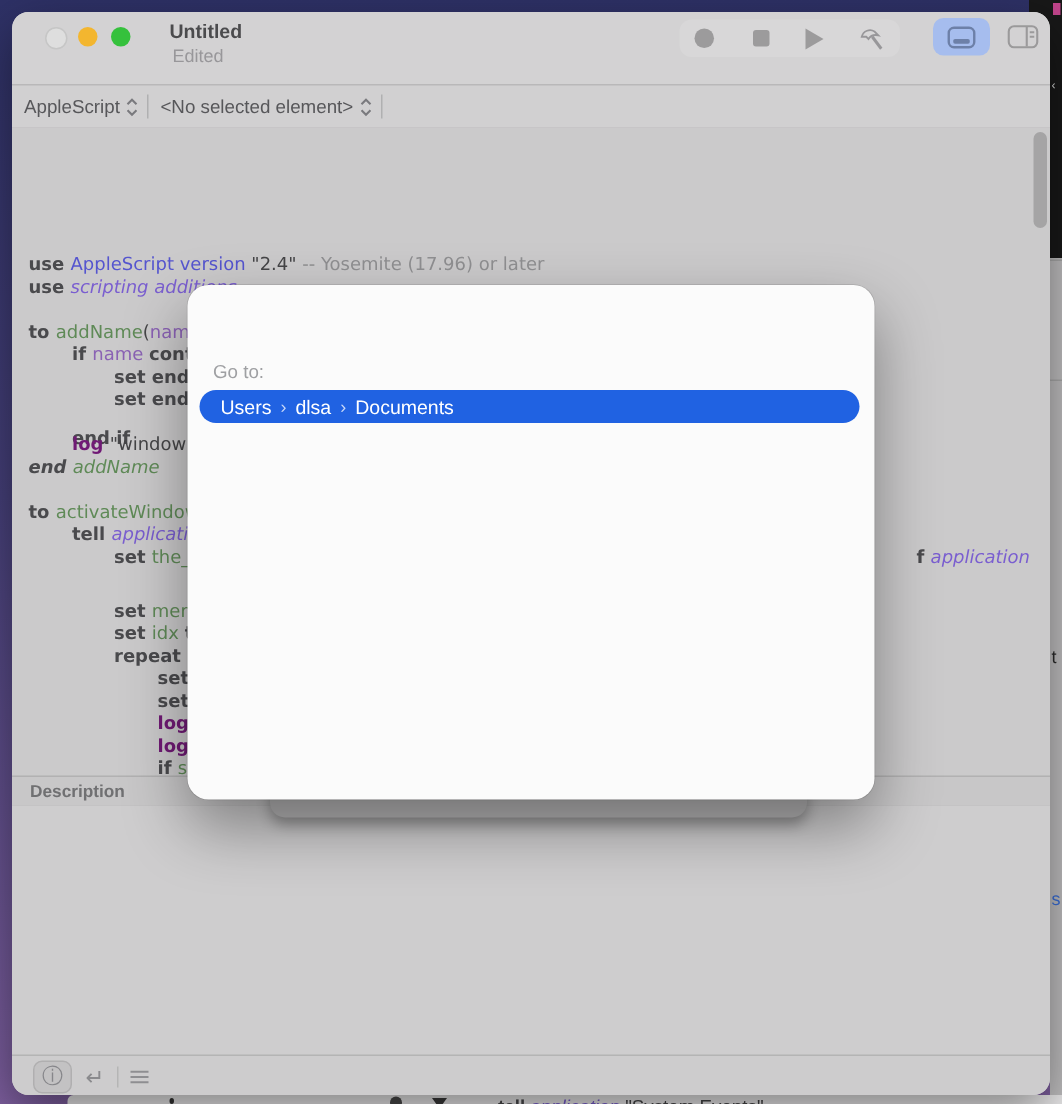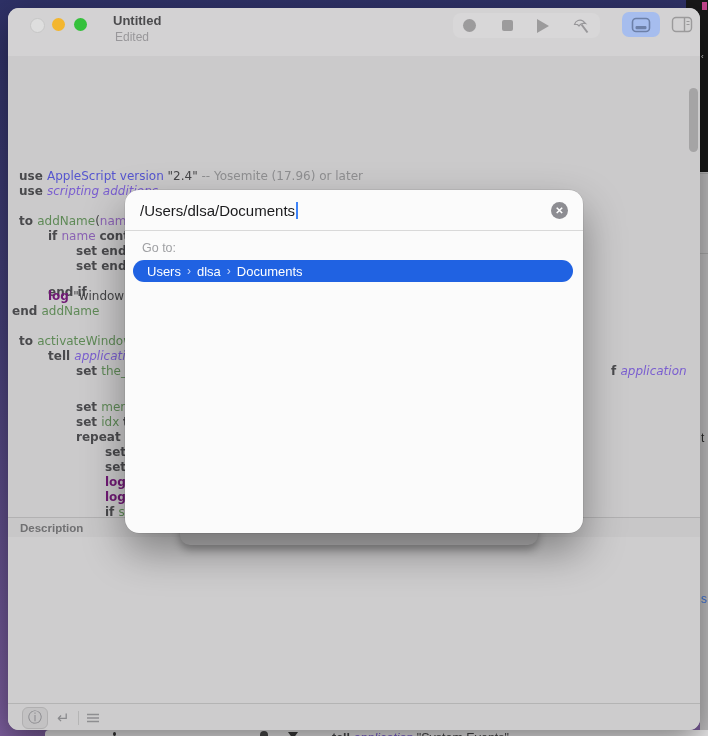--- a/index.html
+++ b/index.html
@@ -137,32 +137,50 @@
       <div class="view-btn view-plain">
         <svg width="22" height="17" viewBox="0 0 22 17">
           <rect x="1.5" y="1.5" width="19" height="14" rx="3.5" fill="none" stroke="#9b9a9b" stroke-width="1.4"></rect>
           <line x1="13.5" y1="2" x2="13.5" y2="15" stroke="#9b9a9b" stroke-width="1.4"></line>
           <line x1="15.5" y1="5.5" x2="18.5" y2="5.5" stroke="#9b9a9b" stroke-width="1.2"></line>
           <line x1="15.5" y1="8.5" x2="18.5" y2="8.5" stroke="#9b9a9b" stroke-width="1.2"></line>
         </svg>
       </div>
     </div>
 
+    <div class="navbar">
+      <div class="nav-item">
+        <span>AppleScript</span>
+        <svg width="8" height="13" viewBox="0 0 8 13">
+          <path d="M1 4.5 L4 1.5 L7 4.5" fill="none" stroke="#7a7a7e" stroke-width="1.4"></path>
+          <path d="M1 8.5 L4 11.5 L7 8.5" fill="none" stroke="#7a7a7e" stroke-width="1.4"></path>
+        </svg>
+      </div>
+      <div class="nav-div"></div>
+      <div class="nav-item">
+        <span>&lt;No selected element&gt;</span>
+        <svg width="8" height="13" viewBox="0 0 8 13">
+          <path d="M1 4.5 L4 1.5 L7 4.5" fill="none" stroke="#7a7a7e" stroke-width="1.4"></path>
+          <path d="M1 8.5 L4 11.5 L7 8.5" fill="none" stroke="#7a7a7e" stroke-width="1.4"></path>
+        </svg>
+      </div>
+      <div class="nav-div"></div>
+    </div>
 
     <div class="code-area">
       <div id="code-lines">
           <div class="cl" style="top: 84px; left: 11px;"><span class="kw">use </span><span class="blu">AppleScript version</span><span class="str"> "2.4"</span><span class="com"> -- Yosemite (17.96) or later</span></div>
           <div class="cl" style="top: 99px; left: 11px;"><span class="kw">use </span><span class="itp">scripting additions</span></div>
           <div class="cl" style="top: 129px; left: 11px;"><span class="kw">to </span><span class="grn">addName</span><span class="str">(</span><span class="pur">name</span><span class="str">, </span><span class="grn">textToMatch</span><span class="str">, </span><span class="grn">windowName</span><span class="str">, </span><span class="grn">siteTextList</span><span class="str">, </span><span class="grn">windowNameList</span><span class="str">)</span></div>
           <div class="cl" style="top: 144px; left: 40px;"><span class="kw">if </span><span class="pur">name</span><span class="str"> </span><span class="kw">contains </span><span class="grn">textToMatch</span><span class="str"> </span><span class="kw">then</span></div>
           <div class="cl" style="top: 159px; left: 68px;"><span class="kw">set end of </span><span class="grn">siteTextList</span><span class="str"> </span><span class="kw">to </span><span class="pur">name</span></div>
           <div class="cl" style="top: 174px; left: 68px;"><span class="kw">set end of </span><span class="grn">windowNameList</span><span class="str"> </span><span class="kw">to </span><span class="grn">windowName</span></div>
           <div class="cl" style="top: 200px; left: 40px;"><span class="kw">end if</span></div>
           <div class="cl" style="top: 204px; left: 40px;"><span class="cmd">log </span><span class="str">"window :</span></div>
-          <div class="cl" style="top: 219px; left: 4px;"><span class="kw">end </span><span class="grn">addName</span></div>
+          <div class="cl" style="top: 219px; left: 11px; font-style: italic;"><span class="kw">end </span><span class="grn">addName</span></div>
           <div class="cl" style="top: 249px; left: 11px;"><span class="kw">to </span><span class="grn">activateWindow</span></div>
           <div class="cl" style="top: 264px; left: 40px;"><span class="kw">tell </span><span class="itp">applicatio</span></div>
           <div class="cl" style="top: 279px; left: 68px;"><span class="kw">set </span><span class="grn">the_n</span></div>
           <div class="cl" style="top: 315px; left: 68px;"><span class="kw">set </span><span class="grn">menu</span></div>
           <div class="cl" style="top: 330px; left: 68px;"><span class="kw">set </span><span class="grn">idx</span><span class="str"> </span><span class="kw">to</span></div>
           <div class="cl" style="top: 345px; left: 68px;"><span class="kw">repeat </span><span class="blu">c</span></div>
           <div class="cl" style="top: 360px; left: 97px;"><span class="kw">set </span></div>
           <div class="cl" style="top: 375px; left: 97px;"><span class="kw">set </span></div>
           <div class="cl" style="top: 390px; left: 97px;"><span class="cmd">log </span><span class="str">"</span></div>
           <div class="cl" style="top: 405px; left: 97px;"><span class="cmd">log </span><span class="str">"</span></div>
@@ -196,28 +214,20 @@
           <line x1="1" y1="6" x2="13" y2="6" stroke="#8e8e91" stroke-width="1.4"></line>
           <line x1="1" y1="9.5" x2="13" y2="9.5" stroke="#8e8e91" stroke-width="1.4"></line>
         </svg>
       </div>
     </div>
   </div>
 
   <div class="sheet-behind"></div>
 
   <div id="dialog">
-    <div class="dlg-input-row">
-      <div class="dlg-path">
-        <span>/Users/dlsa/Documents</span><span class="caret"></span>
-      </div>
-      <div class="dlg-clear">
-        <span>✕</span>
-      </div>
-    </div>
     <div class="dlg-goto">Go to:</div>
     <div class="dlg-row" id="dlg-row">
         <span style="width: 14px; display: inline-block;"></span>
         <span class="seg">Users</span>
         <span class="sep">›</span>
         <span class="seg">dlsa</span>
         <span class="sep">›</span>
         <span class="seg last">Documents</span>
       </div>
   </div>

